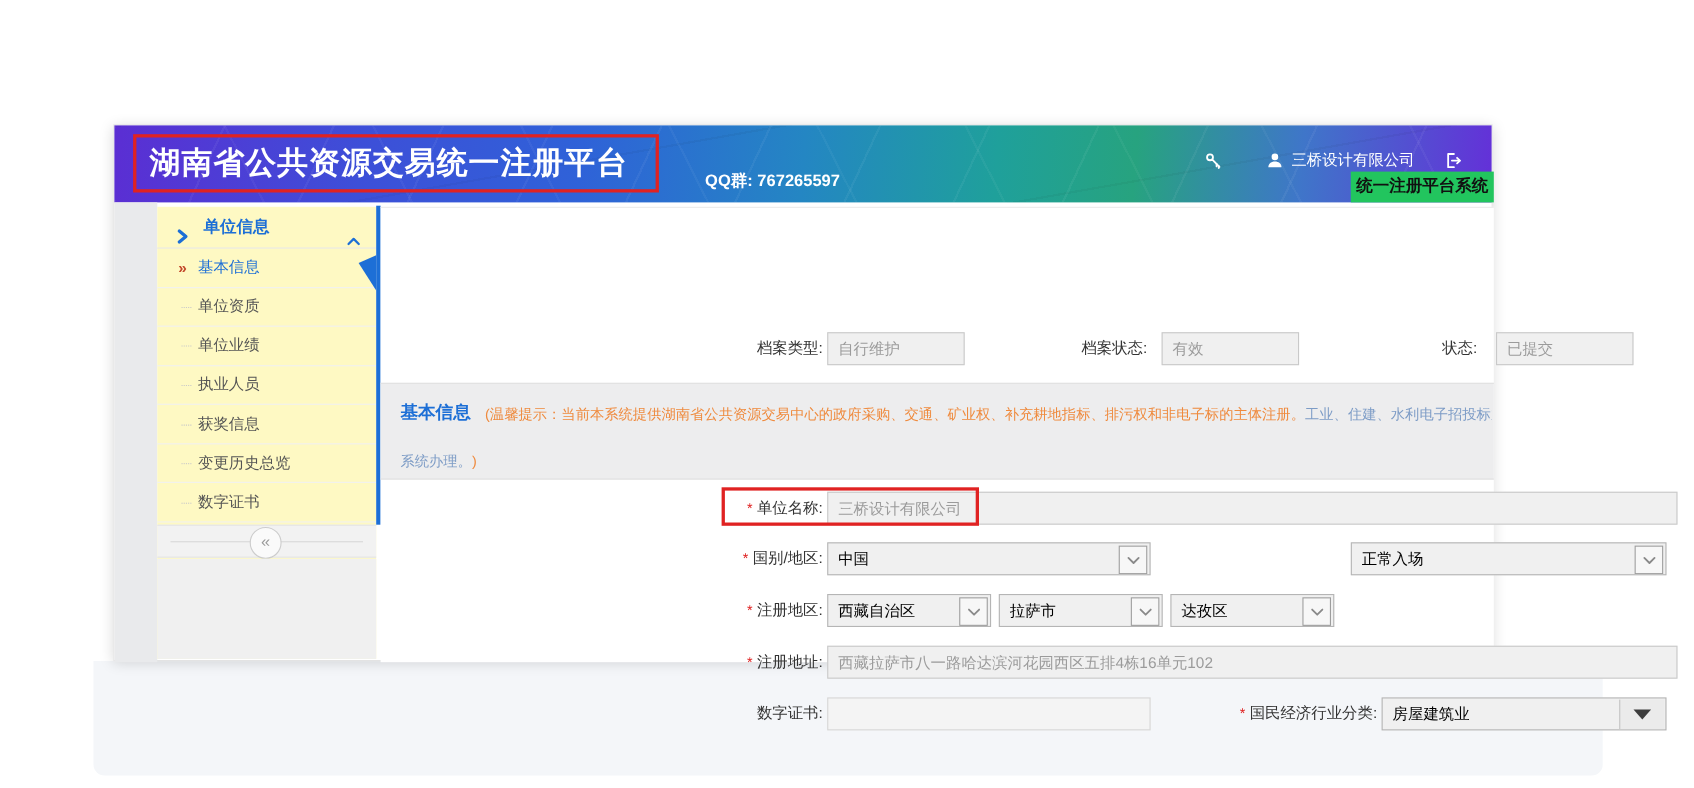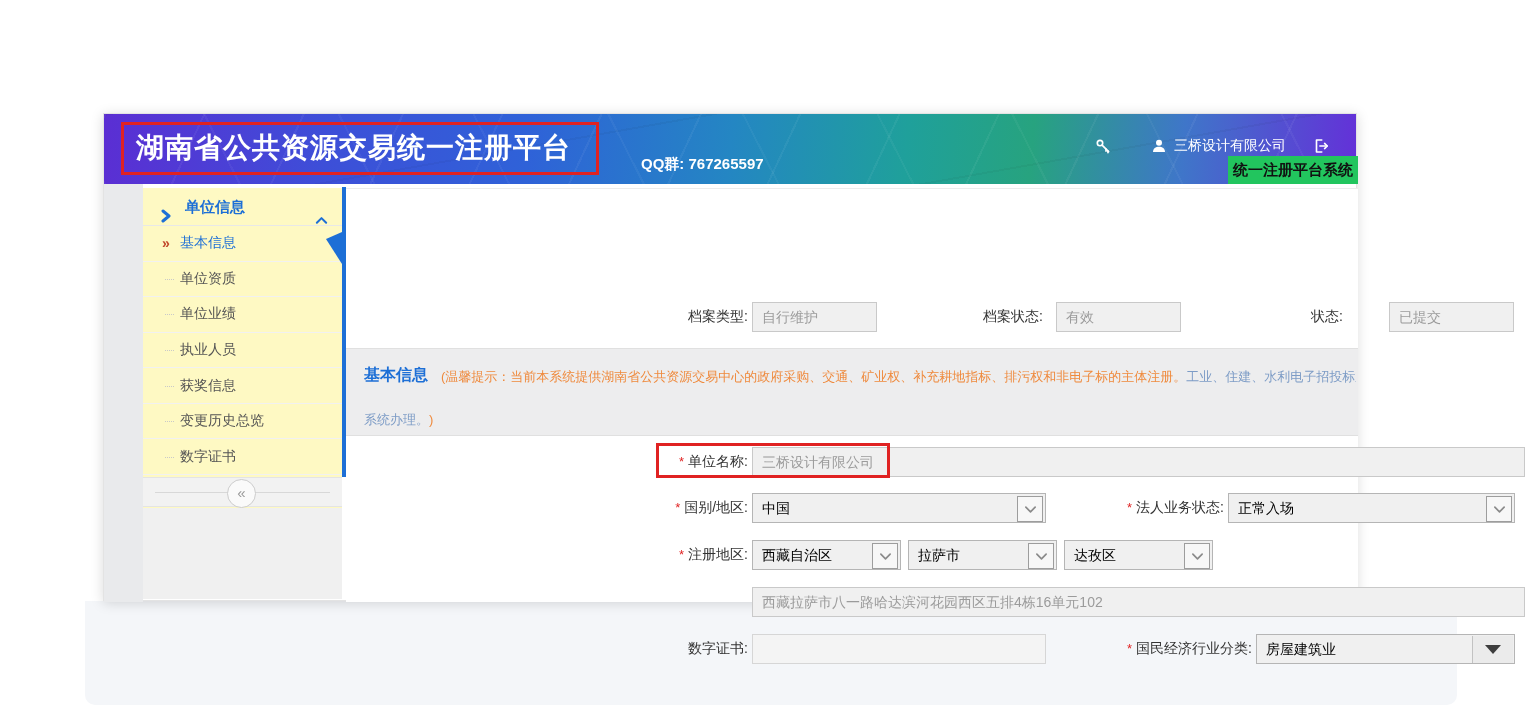--- a/index.html
+++ b/index.html
@@ -177,21 +177,21 @@
 
   <div class="abs main">
 
     <div class="abs lbl" style="left:232px;top:113px;width:170px;">档案类型:</div>
     <div class="abs inp" style="left:406px;top:113px;width:125px;">自行维护</div>
 
     <div class="abs lbl" style="left:527px;top:113px;width:170px;">档案状态:</div>
     <div class="abs inp" style="left:710px;top:113px;width:125px;">有效</div>
 
     <div class="abs lbl" style="left:827px;top:113px;width:170px;">状态:</div>
-    <div class="abs inp" style="left:1014px;top:113px;width:125px;margin-left:29px;">已提交</div>
+    <div class="abs inp" style="left:1014px;top:113px;width:125px;">已提交</div>
 
     <div class="abs band">
       <div class="abs band-title">基本信息</div>
       <div class="abs hint1">
         <span class="ho">(温馨提示：当前本系统提供湖南省公共资源交易中心的政府采购、交通、矿业权、补充耕地指标、排污权和非电子标的主体注册。</span><span class="hb">工业、住建、水利电子招投标业务及医药相关业务，请到对应的交易</span>
       </div>
       <div class="abs hint2">
         <span class="hb">系统办理。</span><span class="ho">)</span>
       </div>
     </div>
@@ -205,23 +205,20 @@
       <span class="req">*</span><span>国别/地区:</span>
     </div>
     <div class="abs sel" style="left:406px;top:304px;width:294px;">
       <span>中国</span>
       <span class="vbtn">
         <svg viewBox="0 0 14 9" width="13" height="9" fill="none" stroke="#8a8a8a" stroke-width="1.8" stroke-linecap="round" stroke-linejoin="round">
             <path d="M2 2 L7 7 L12 2"></path>
           </svg>
       </span>
     </div>
-    <div class="abs lbl" style="left:708px;top:304px;width:170px;">
-      <span class="req">*</span><span>法人业务状态:</span>
-    </div>
     <div class="abs sel" style="left:882px;top:304px;width:287px;">
       <span>正常入场</span>
       <span class="vbtn">
         <svg viewBox="0 0 14 9" width="13" height="9" fill="none" stroke="#8a8a8a" stroke-width="1.8" stroke-linecap="round" stroke-linejoin="round">
             <path d="M2 2 L7 7 L12 2"></path>
           </svg>
       </span>
     </div>
 
     <div class="abs lbl" style="left:232px;top:351px;width:170px;">
@@ -245,20 +242,23 @@
     </div>
     <div class="abs sel" style="left:718px;top:351px;width:149px;">
       <span>达孜区</span>
       <span class="vbtn">
         <svg viewBox="0 0 14 9" width="13" height="9" fill="none" stroke="#8a8a8a" stroke-width="1.8" stroke-linecap="round" stroke-linejoin="round">
             <path d="M2 2 L7 7 L12 2"></path>
           </svg>
       </span>
     </div>
 
+    <div class="abs lbl" style="left:232px;top:398px;width:170px;">
+      <span class="req">*</span><span>注册地址:</span>
+    </div>
     <div class="abs inp" style="left:406px;top:398px;width:773px;">西藏拉萨市八一路哈达滨河花园西区五排4栋16单元102</div>
 
     <div class="abs lbl" style="left:232px;top:445px;width:170px;">数字证书:</div>
     <div class="abs inp lightin" style="left:406px;top:445px;width:294px;"></div>
 
     <div class="abs lbl" style="left:716px;top:445px;width:190px;">
       <span class="req">*</span><span>国民经济行业分类:</span>
     </div>
     <div class="abs sel" style="left:910px;top:445px;width:259px;">
       <span>房屋建筑业</span>

